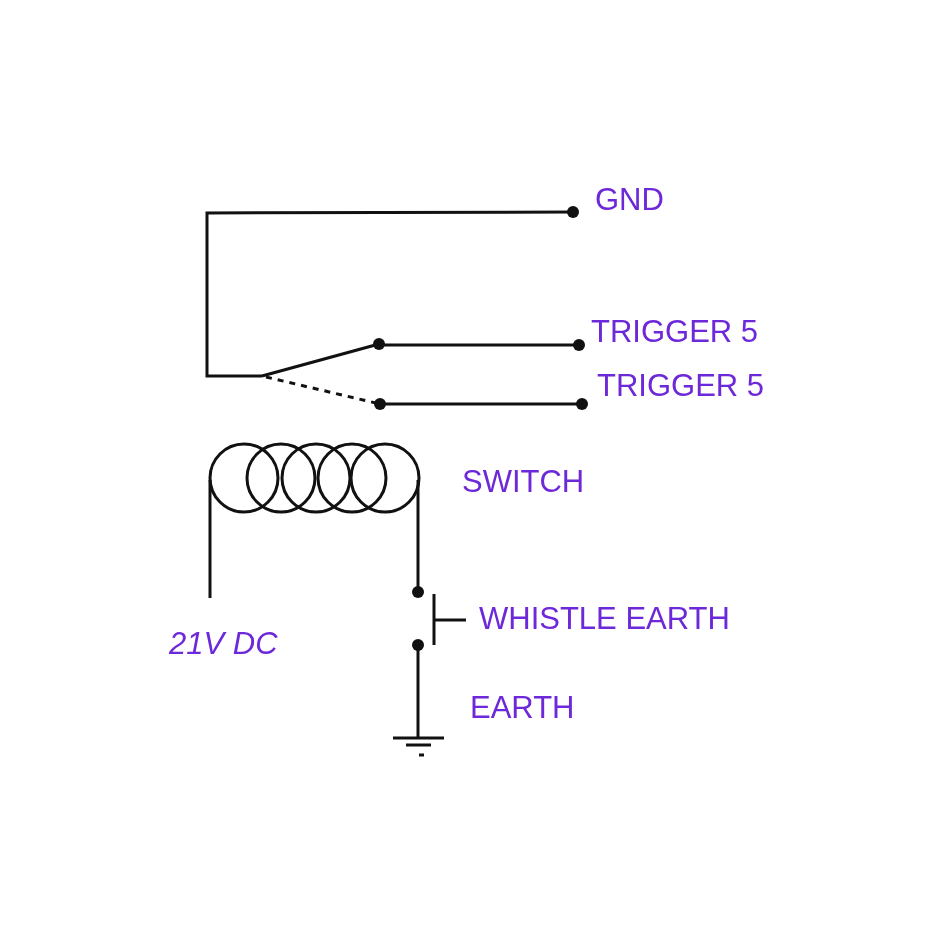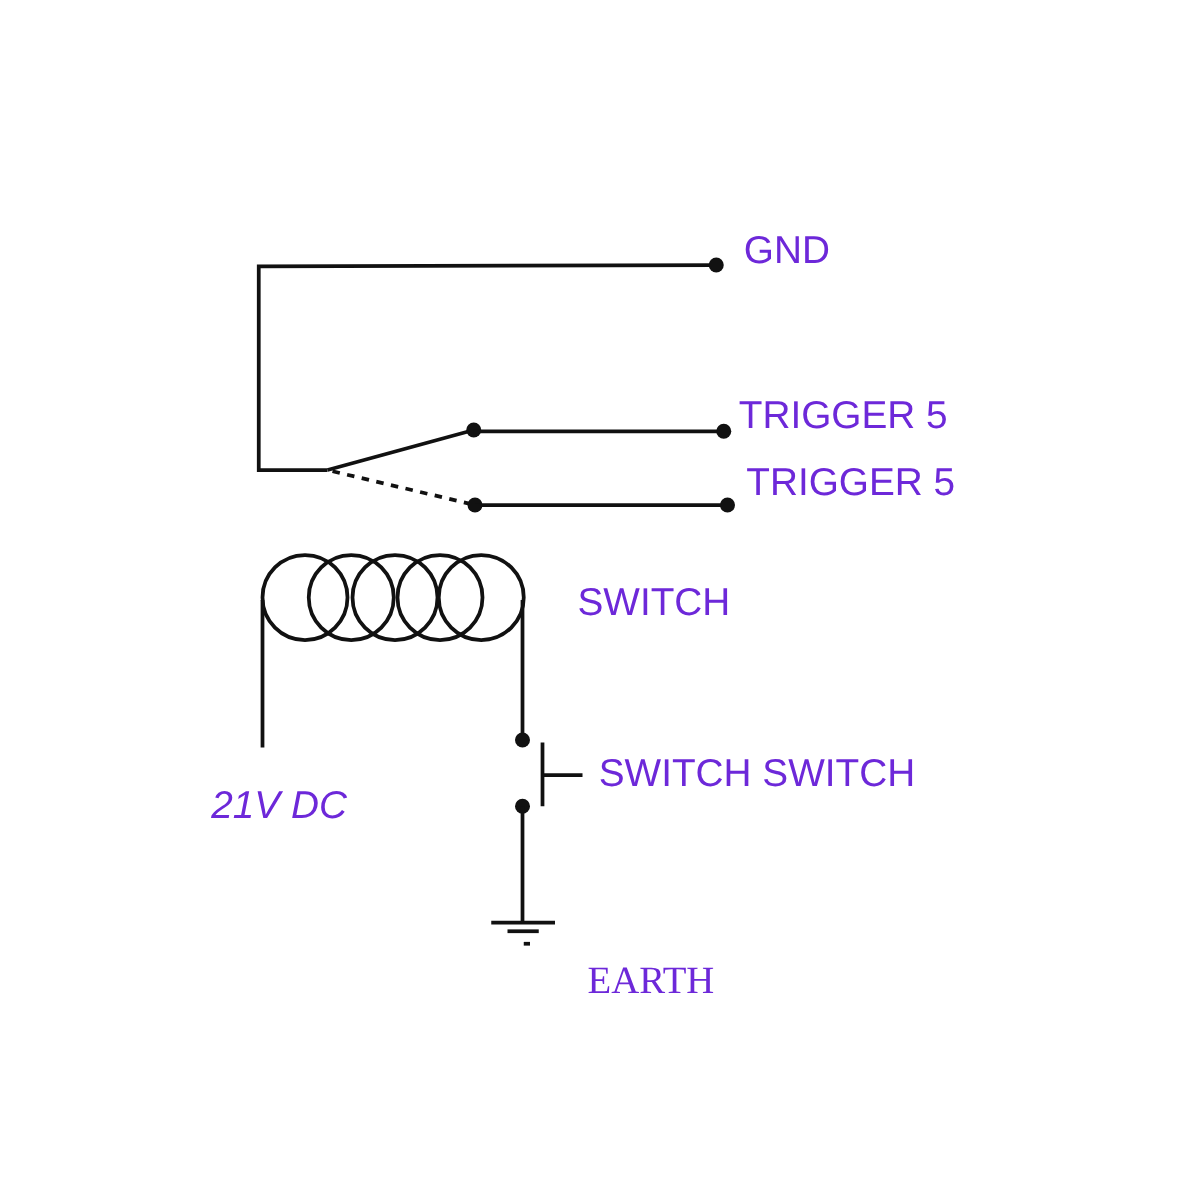--- a/index.html
+++ b/index.html
@@ -54,14 +54,14 @@
     <line class="wire" x1="406" y1="745" x2="431" y2="745"></line>
     <line class="wire" x1="419" y1="755" x2="424" y2="755"></line>
   </g>
 </svg>
 
 <div class="lbl" style="left:595px; top:184px;">GND</div>
 <div class="lbl" style="left:591px; top:316px;">TRIGGER 5</div>
 <div class="lbl" style="left:597px; top:370px;">TRIGGER 5</div>
 <div class="lbl" style="left:462px; top:466px;">SWITCH</div>
 <div class="lbl" style="left:169px; top:628px;font-style:italic;">21V DC</div>
-<div class="lbl" style="left:479px; top:603px;">SWITCH SWITCH</div>
-<div class="lbl" style="left:470px; top:768px;font-family:Liberation Serif, serif;">EARTH</div>
+<div class="lbl" style="left:479px; top:603px;">WHISTLE EARTH</div>
+<div class="lbl" style="left:470px; top:692px;">EARTH</div>
 
 </body></html>

